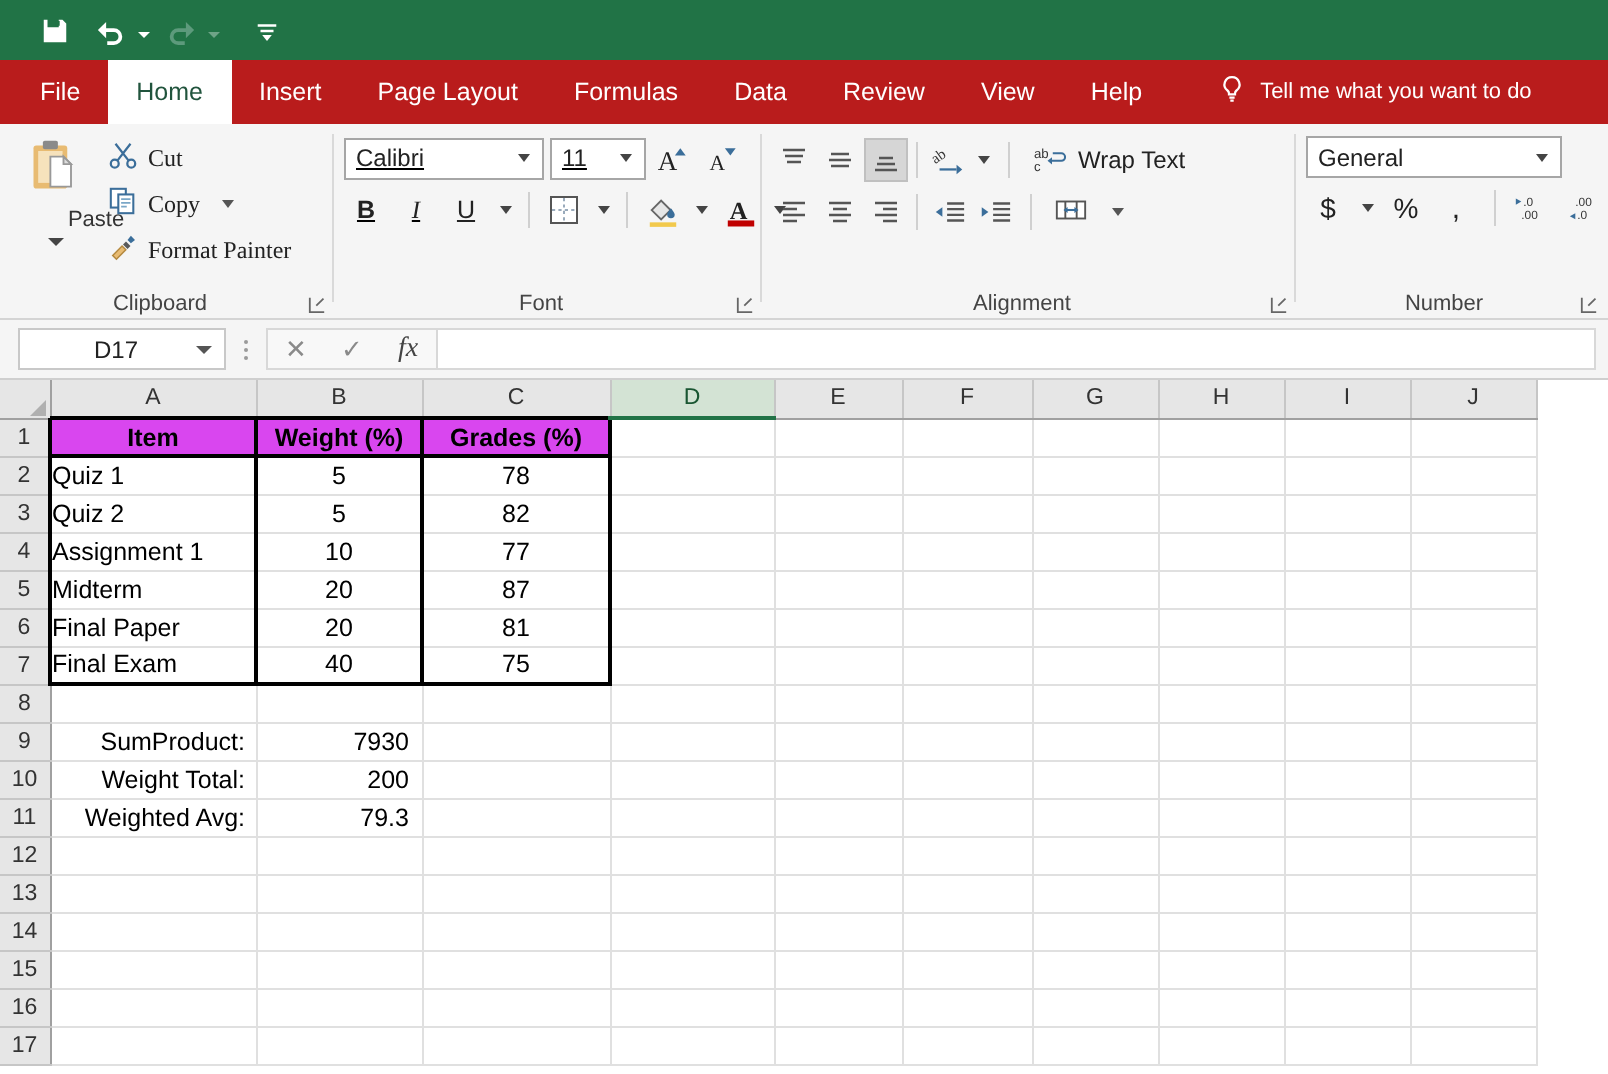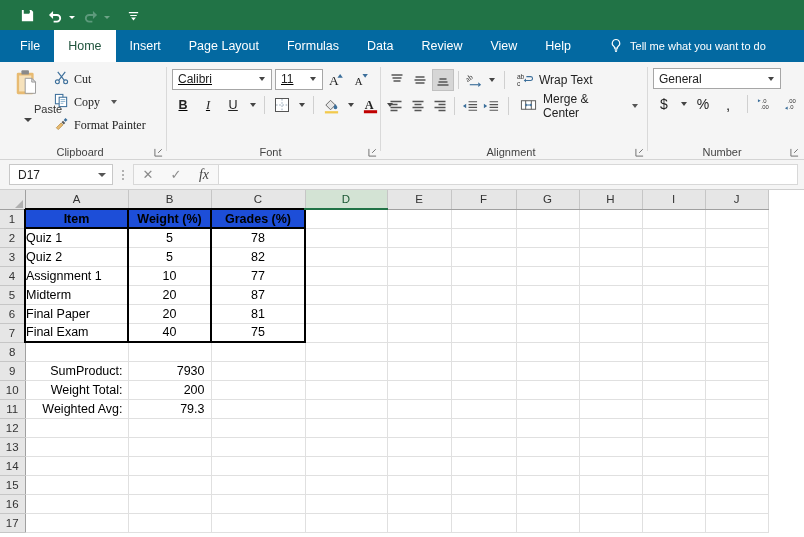--- a/index.html
+++ b/index.html
@@ -26,21 +26,21 @@
   .qat-combo { display: flex; align-items: center; }
   .caret-sm {
     width: 0; height: 0; margin-left: 1px; margin-top: 4px;
     border-left: 3px solid transparent; border-right: 3px solid transparent;
     border-top: 3.5px solid #ffffff;
   }
   .caret-sm.dim { border-top-color: #6ea487; }
 
   
   .tab-bar {
-    height: 32px; background: #0369a1;
+    height: 32px; background: #b91c1c;
     display: flex; align-items: flex-end; padding-left: 6px;
   }
   .tab {
     height: 32px; padding: 0 14px;
     display: flex; align-items: center;
     color: #ffffff; font-size: 12.5px; white-space: nowrap;
   }
   .tab.active { background: #ffffff; color: #21543d; }
   .tellme {
     display: flex; align-items: center; gap: 7px;
@@ -140,21 +140,21 @@
   .fbar {
     height: 30px; background: #f5f5f5; display: flex; align-items: center;
     border-bottom: 1px solid #cfcfcf; padding: 0 4px;
   }
   .namebox {
     width: 104px; height: 21px; margin-left: 5px;
     background: #fff; border: 1px solid #c8c8c8;
     display: flex; align-items: center; padding: 0 3px 0 8px;
     font-size: 12px; color: #222;
   }
-  .namebox .nb-v { flex: 1; }
+  .namebox .nb-v { flex: 1; text-align: center; }
   .namebox .cv {
     width: 0; height: 0;
     border-left: 4px solid transparent; border-right: 4px solid transparent;
     border-top: 4px solid #555; margin-right: 3px;
   }
   .fb-dots {
     width: 16px; height: 21px; display: flex; flex-direction: column;
     align-items: center; justify-content: center; gap: 2px; margin: 0 2px;
   }
   .fb-dots span { width: 2px; height: 2px; background: #9a9a9a; border-radius: 50%; }
@@ -202,21 +202,21 @@
   td.cell {
     height: 19px; font-size: 12.5px; color: #000;
     border-right: 1px solid #e0e0e0; border-bottom: 1px solid #e0e0e0;
     padding: 0 3px; white-space: nowrap; overflow: hidden;
     background: #fff;
   }
   td.cell.num { text-align: center; }
   td.cell.rnum { text-align: right; padding-right: 6px; }
   td.cell.rlabel { text-align: right; padding-right: 5px; }
   td.cell.hdr {
-    background: #1d4ed8; font-weight: bold; text-align: center;
+    background: #d946ef; font-weight: bold; text-align: center;
   }
   
   .bt { border-top: 2px solid #000 !important; }
   .bb { border-bottom: 2px solid #000 !important; }
   .bl { border-left: 2px solid #000 !important; }
   .br { border-right: 2px solid #000 !important; }
 </style>
 </head>
 <body>
 
@@ -497,21 +497,20 @@
             <div class="vsep" style="margin:0 6px"></div>
             <div class="wbtn">
               <span>
                 <svg width="17" height="16" viewBox="0 0 18 16">
                     <rect x="1.5" y="3.5" width="15" height="9" fill="#fff" stroke="#555" stroke-width="1"></rect>
                     <path stroke="#555" stroke-width="1" d="M6 3.5v9M12 3.5v9"></path>
                     <path stroke="#3b6e9a" stroke-width="1.1" d="M6.5 8h5"></path>
                     <path fill="#3b6e9a" d="M7.2 6.4L5 8l2.2 1.6zM10.8 6.4L13 8l-2.2 1.6z"></path>
                   </svg>
               </span>
-              <span>Merge &amp; Center</span>
               <span class="caret-dn" style="width:0;height:0;border-left:3.5px solid transparent;border-right:3.5px solid transparent;border-top:4px solid #555;margin-left:6px"></span>
             </div>
           </div>
         </div>
       </div>
       <div class="rgroup-label">
         <span>Alignment</span>
         <span class="dlg-launch">
           <svg width="9" height="9" viewBox="0 0 10 10">
               <path fill="none" stroke="#666" stroke-width="1" d="M1 1v8h8"></path>

